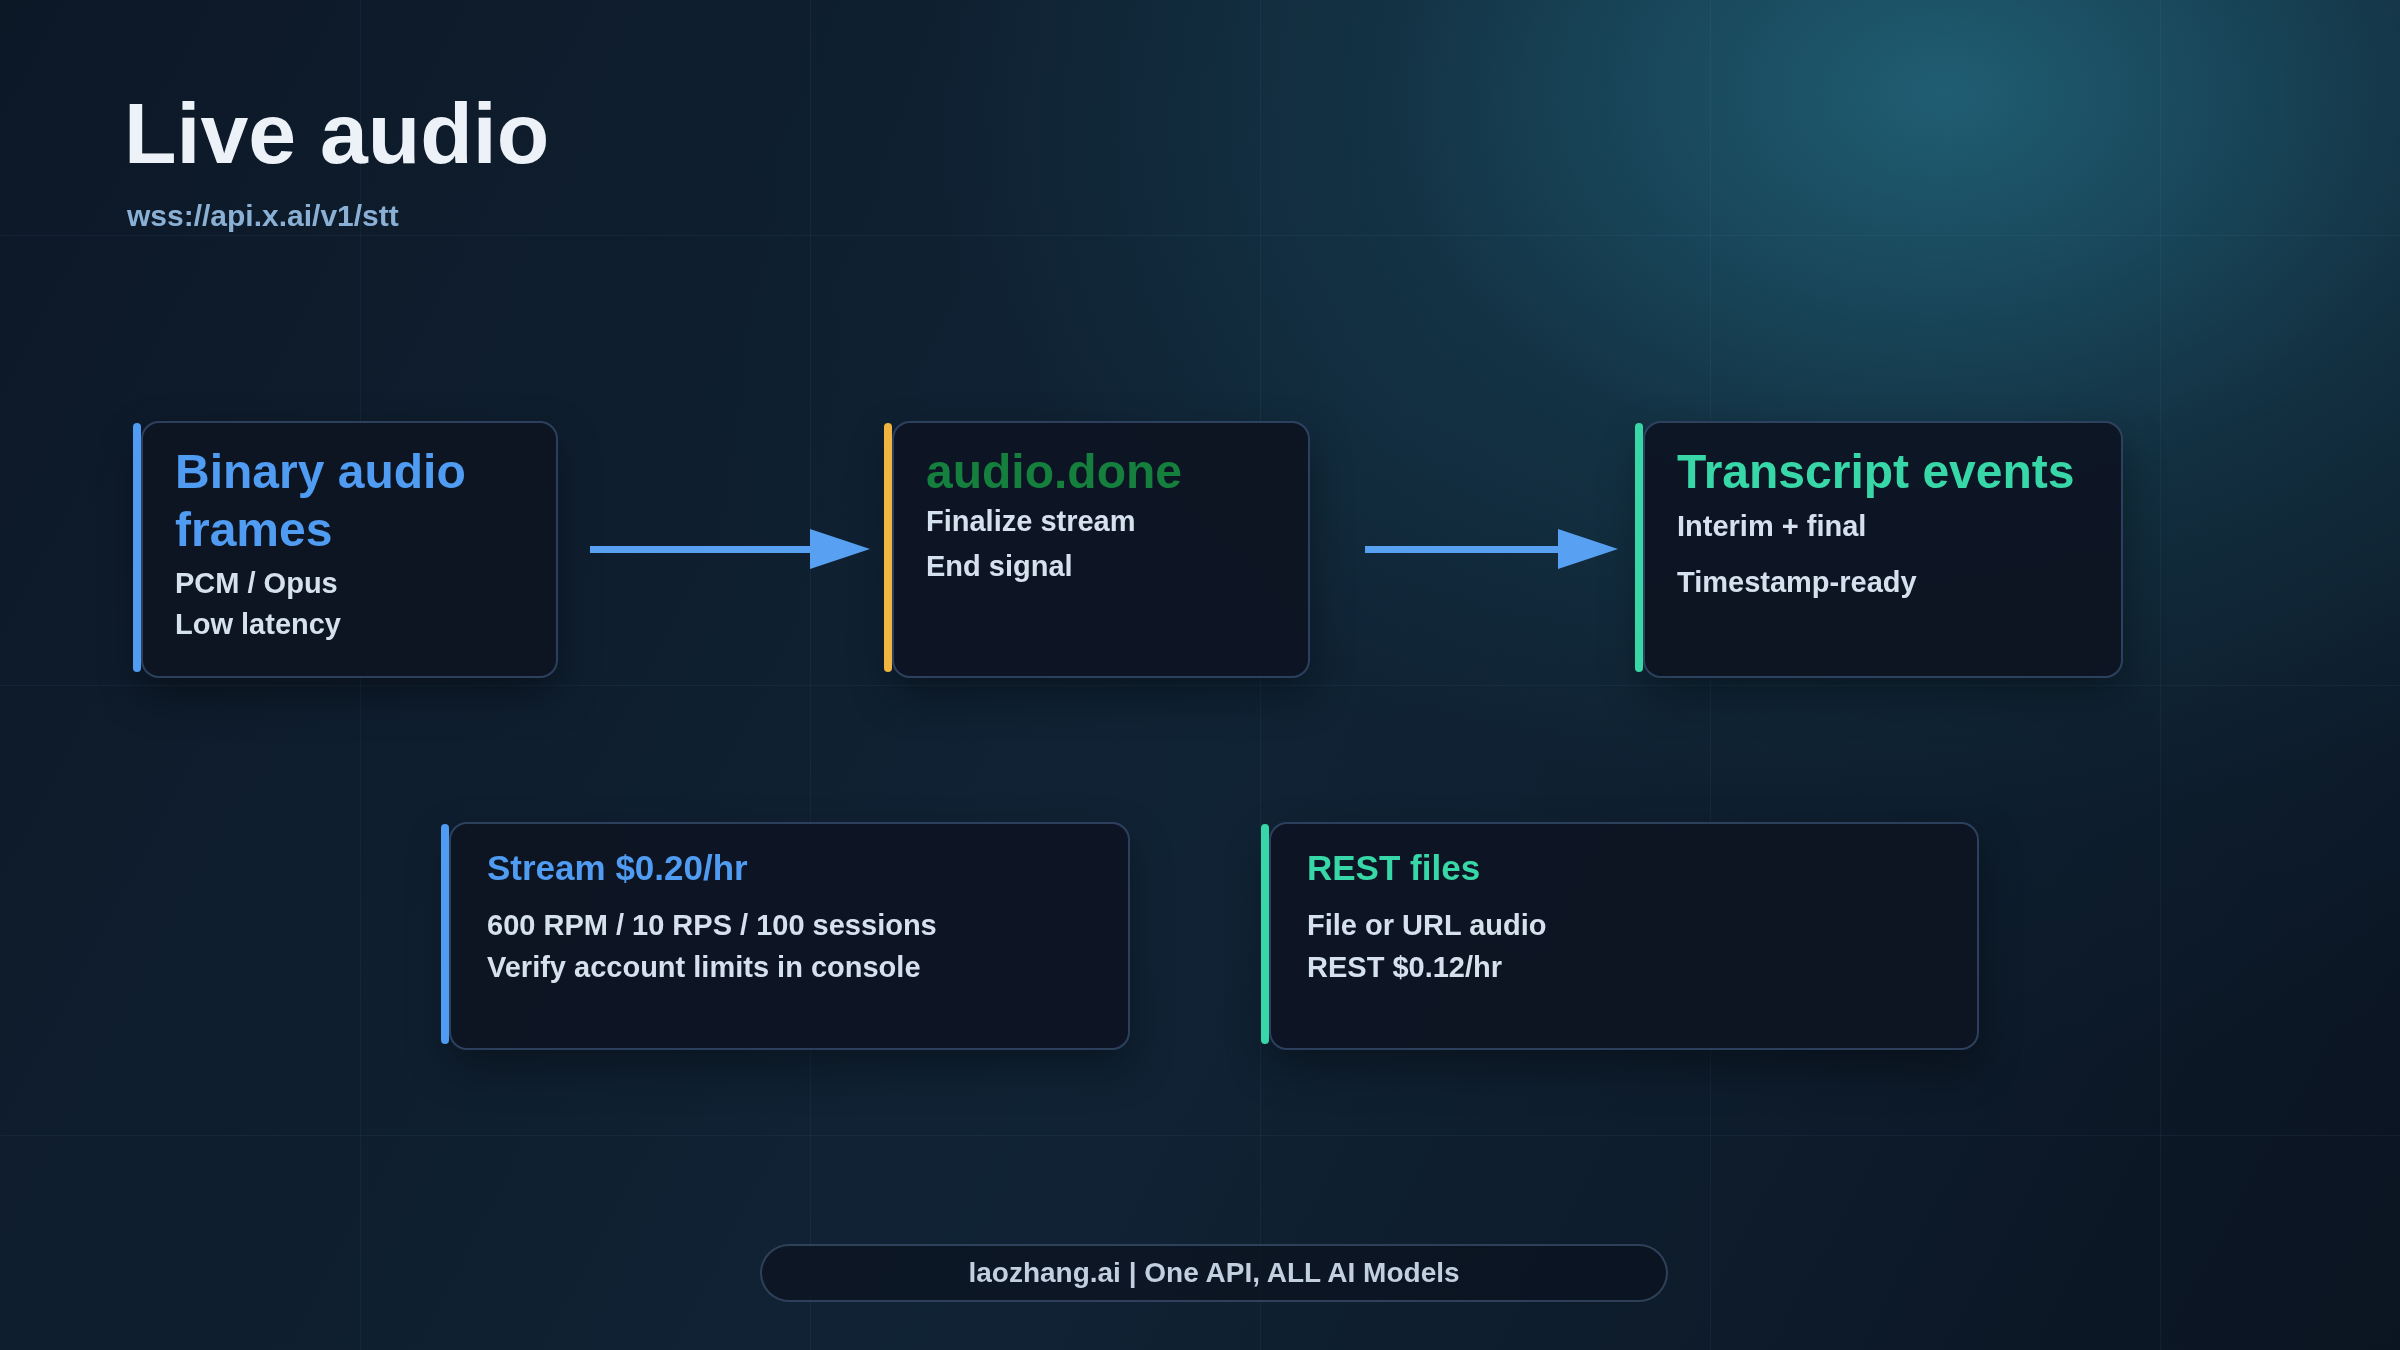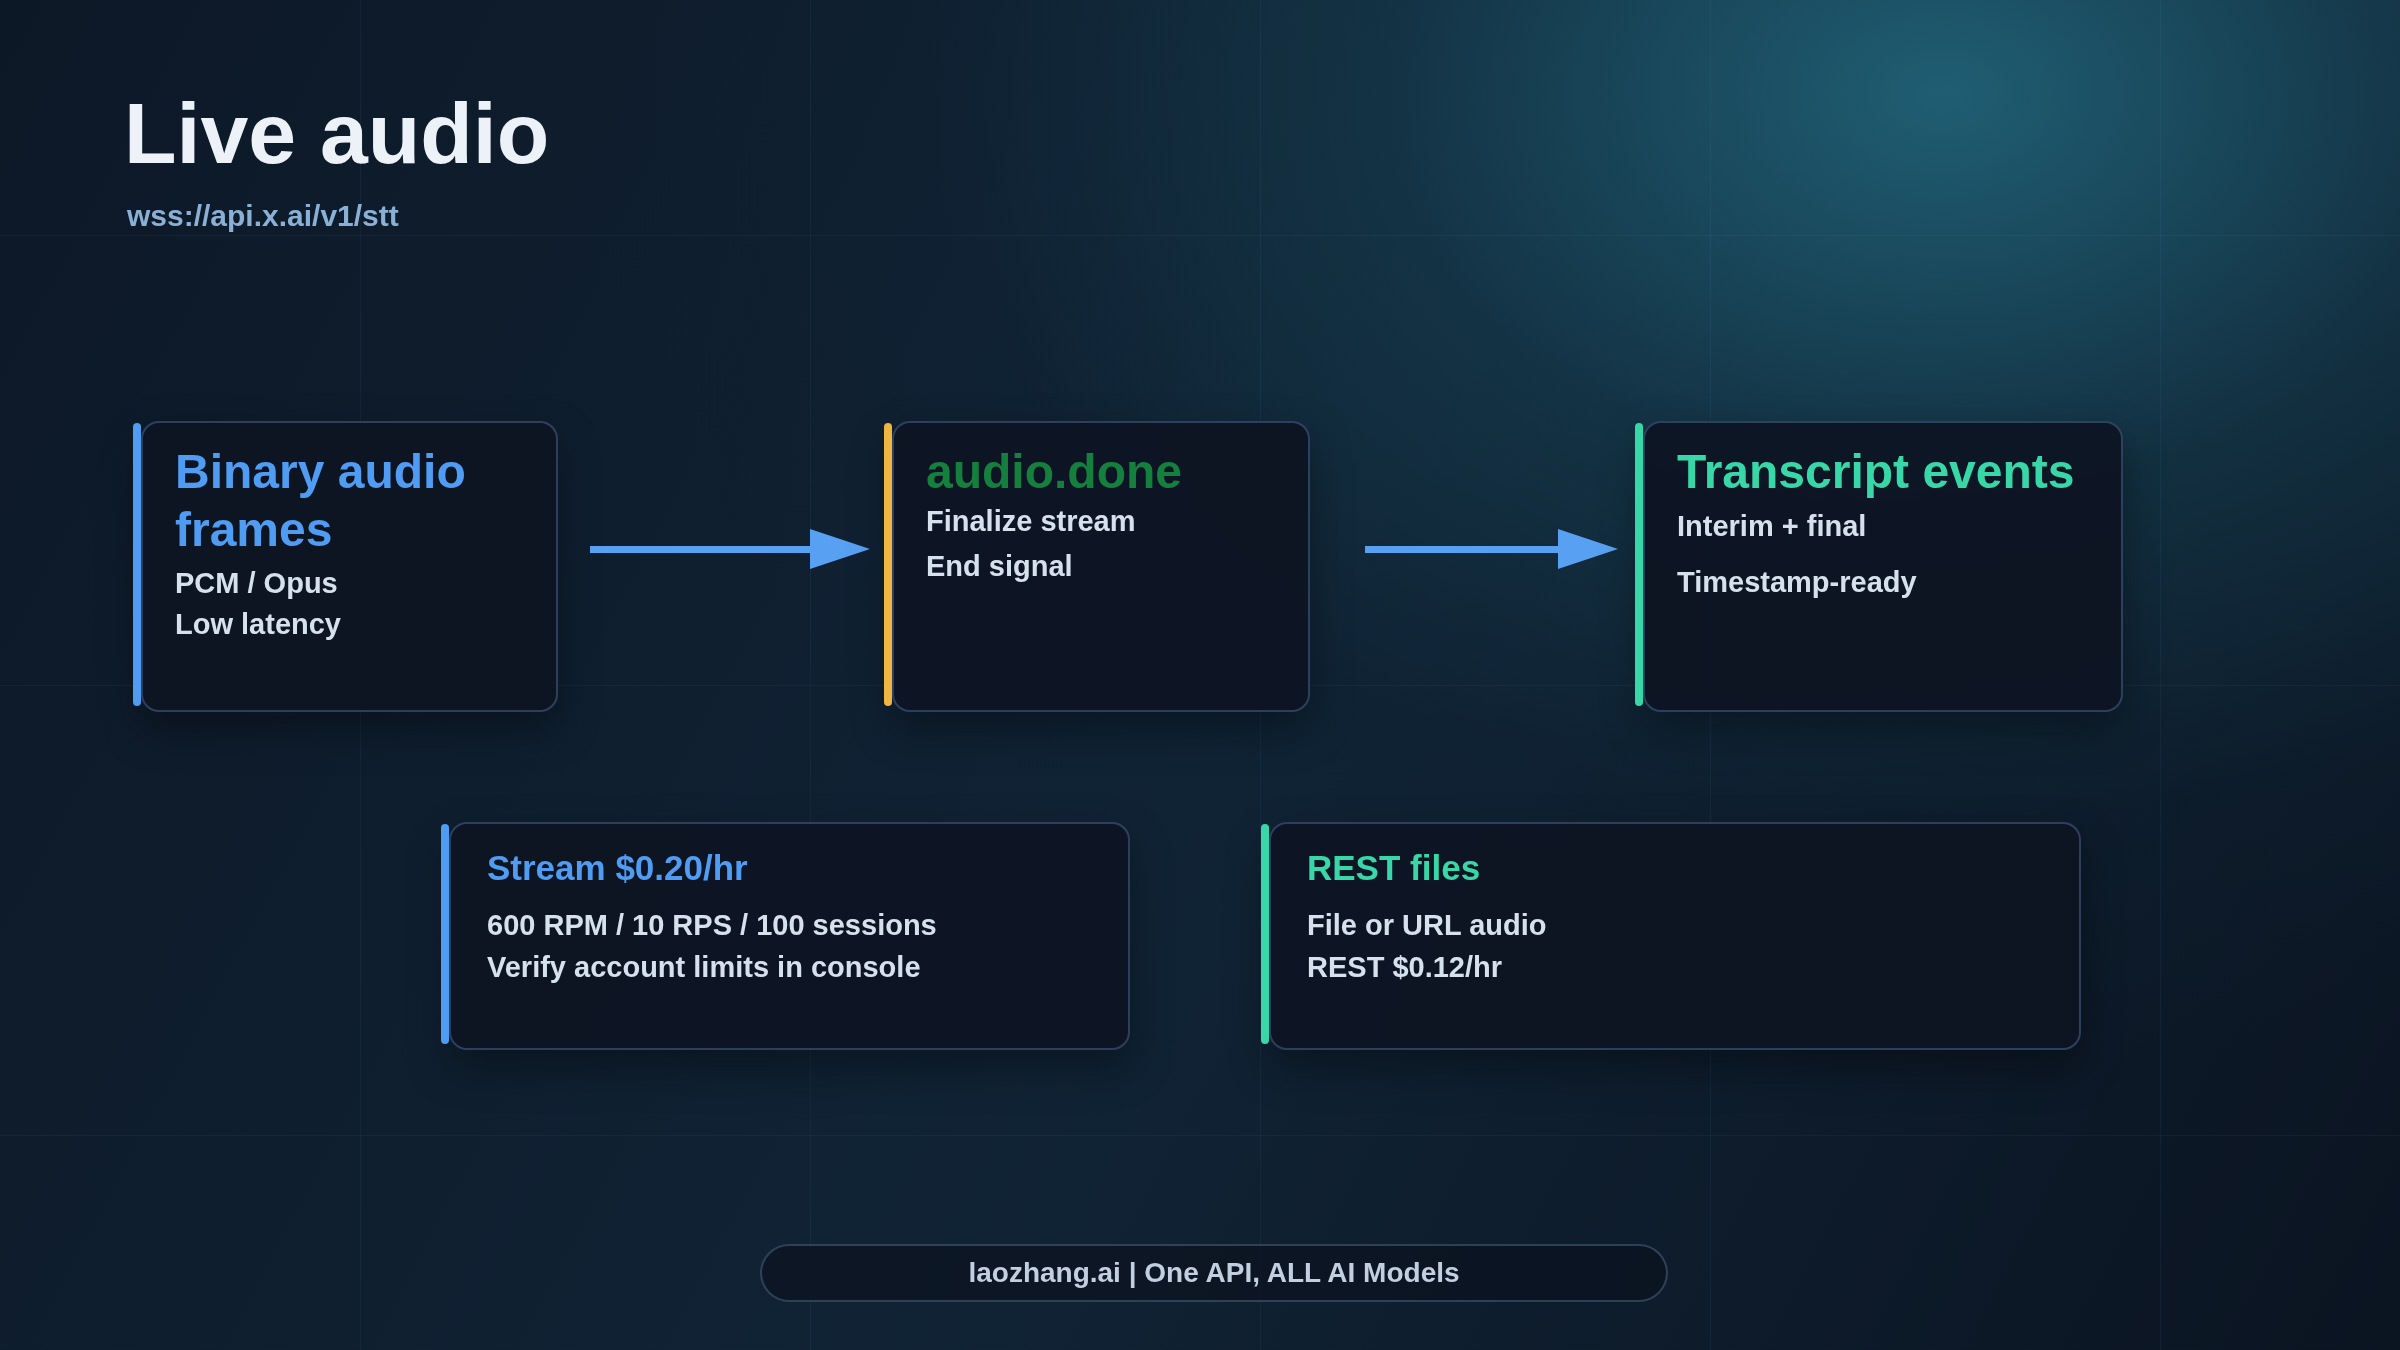--- a/index.html
+++ b/index.html
@@ -38,21 +38,21 @@
     border:2px solid rgba(98,138,192,0.38);
     border-radius:18px;
     box-shadow:0 18px 42px rgba(0,0,0,0.35);
   }
   .accent-bar{
     position:absolute;left:-10px;top:0;bottom:4px;width:8px;border-radius:5px;
   }
   .bar-blue{background:#4f9cf2;}
   .bar-amber{background:#f0b441;}
   .bar-teal{background:#38d7a8;}
-  .flow-node{top:421px;height:291px;padding:20px 32px;}
+  .flow-node{top:421px;height:257px;padding:20px 32px;}
   .node-title{font-size:48px;font-weight:700;line-height:1.2;}
   .t-blue{color:#4f9cf2;}
   .t-amber{color:#15803d;}
   .t-teal{color:#38d7a8;}
   .node-body{margin-top:5px;font-size:29px;font-weight:700;line-height:1.4;color:#d6e1ee;}
   .info-card{top:822px;height:228px;padding:21px 36px;}
   .info-title{font-size:35px;font-weight:700;line-height:1.3;}
   .info-body{margin-top:13px;font-size:29px;font-weight:700;line-height:1.45;color:#d6e1ee;}
   .arrow{position:absolute;top:529px;height:40px;display:flex;align-items:center;}
   .arrow .shaft{flex:1;height:7px;background:#58a1f2;margin-right:-2px;}
@@ -113,21 +113,21 @@
     <div class="node-body" style="margin-top:16px;">Timestamp-ready</div>
   </div>
 
   <div class="card info-card" style="left:449px;width:681px;">
     <div class="accent-bar bar-blue"></div>
     <div class="info-title t-blue">Stream $0.20/hr</div>
     <div class="info-body">600 RPM / 10 RPS / 100 sessions</div>
     <div class="info-body" style="margin-top:0;">Verify account limits in console</div>
   </div>
 
-  <div class="card info-card" style="left:1269px;width:812px;">
+  <div class="card info-card" style="left:1269px;width:710px;">
     <div class="accent-bar bar-teal"></div>
     <div class="info-title t-teal">REST files</div>
     <div class="info-body">File or URL audio</div>
     <div class="info-body" style="margin-top:0;">REST $0.12/hr</div>
   </div>
 
   <div class="footer-pill">
     <div class="footer-text">laozhang.ai | One API, ALL AI Models</div>
   </div>
 </div>

